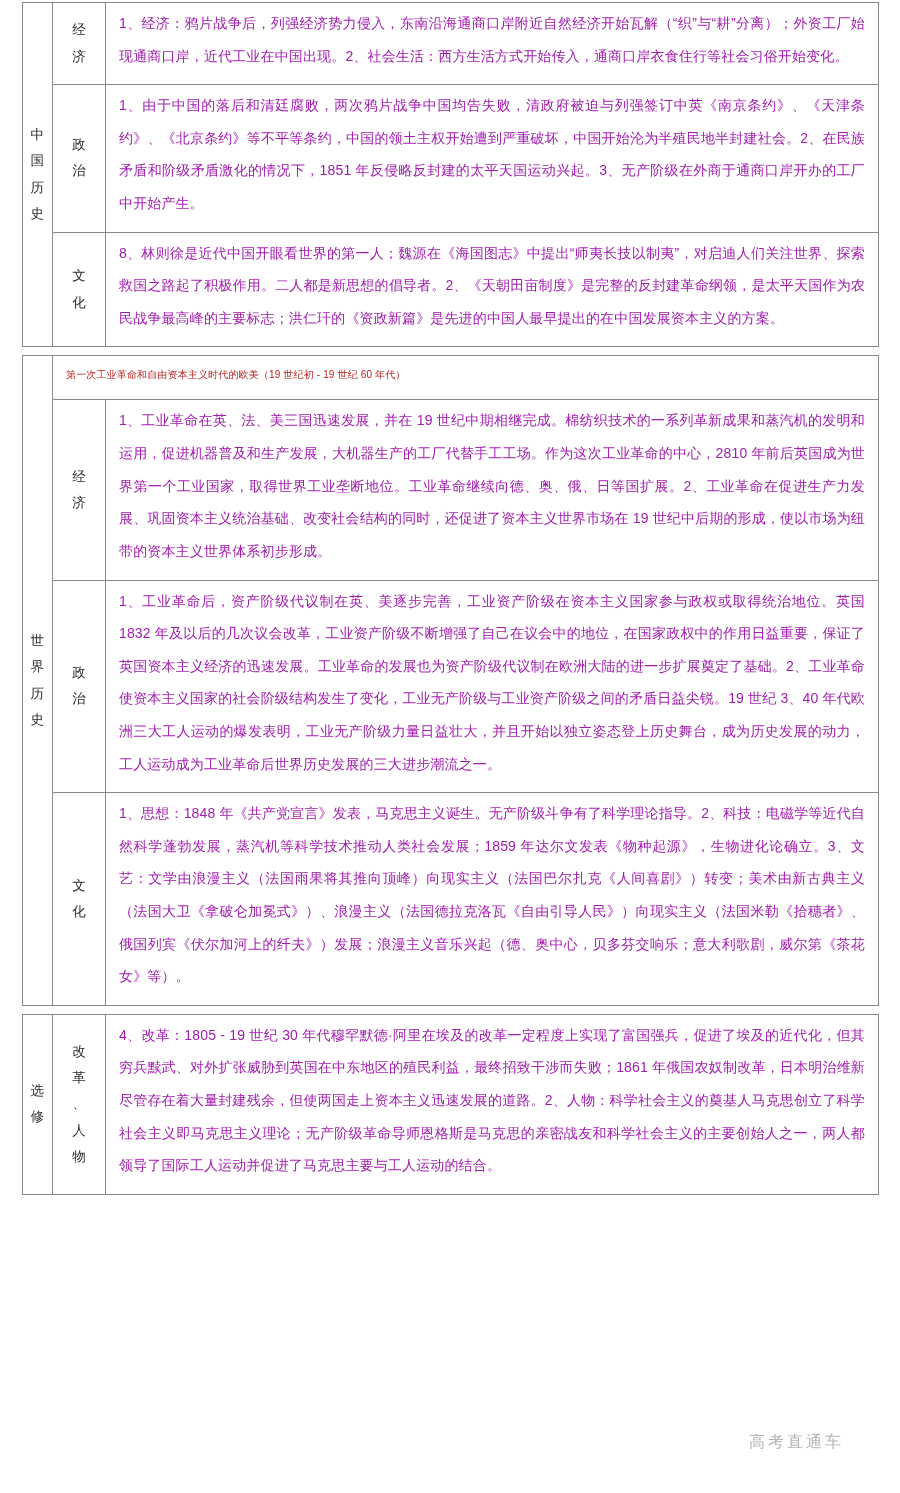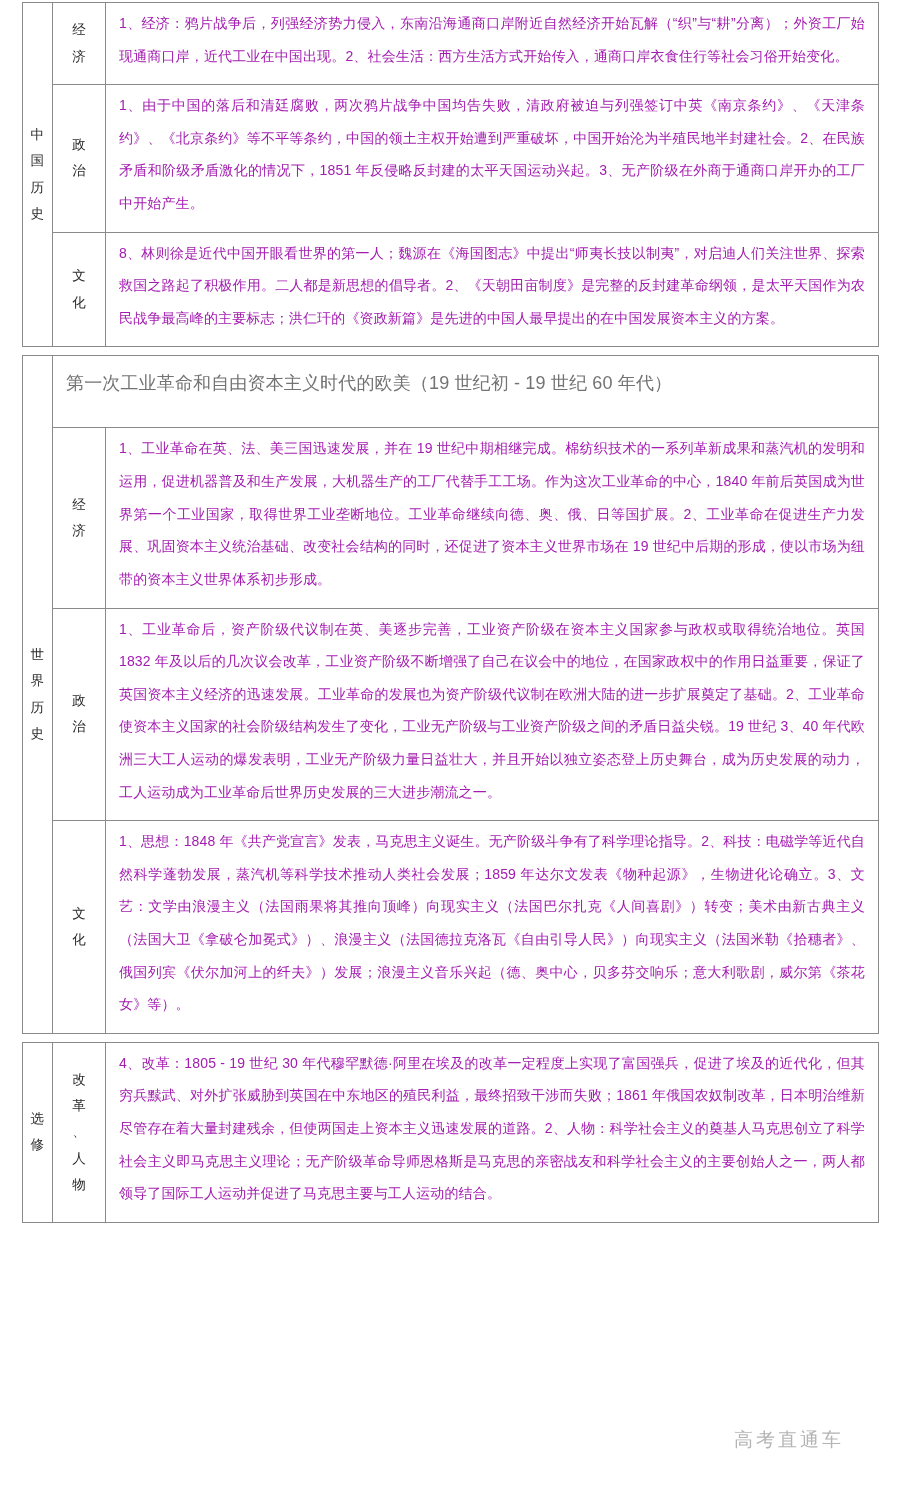--- a/index.html
+++ b/index.html
@@ -75,40 +75,40 @@
     padding: 4px 13px 12px 13px;
     font-size: 14px;
     line-height: 2.33;
     text-align: justify;
     text-justify: inter-ideograph;
     color: #a21caf;
     letter-spacing: 0.15px;
   }
 
   .section-head {
-    padding: 9px 13px 26px 13px;
-    font-size: 18px;
+    padding: 9px 13px 14px 13px;
+    font-size: 10px;
     line-height: 2.0;
-    color: #737373;
+    color: #b91c1c;
     letter-spacing: 0.15px;
   }
 
   
   tr.gap-row td {
     border: none;
     height: 9px;
     padding: 0;
     background: #ffffff;
   }
 
   .watermark {
     position: absolute;
     right: 34px;
     bottom: 36px;
-    font-size: 19px;
+    font-size: 16px;
     letter-spacing: 3px;
     color: #b4b4b4;
     font-family: "Liberation Serif", "DejaVu Serif", serif;
     user-select: none;
     pointer-events: none;
   }
 </style>
 </head>
 <body>
 
@@ -164,21 +164,21 @@
               <span class="vchar">史</span>
             </span>
         </td>
         <td class="section-head" colspan="2">第一次工业革命和自由资本主义时代的欧美（19 世纪初 - 19 世纪 60 年代）</td>
       </tr>
 
       <tr>
         <td class="minorlabel">
           <span class="vstack" id="minor-1-0"><span class="vchar">经</span><span class="vchar">济</span></span>
         </td>
-        <td class="body-cell">1、工业革命在英、法、美三国迅速发展，并在 19 世纪中期相继完成。棉纺织技术的一系列革新成果和蒸汽机的发明和运用，促进机器普及和生产发展，大机器生产的工厂代替手工工场。作为这次工业革命的中心，1840 年前后英国成为世界第一个工业国家，取得世界工业垄断地位。工业革命继续向德、奥、俄、日等国扩展。2、工业革命在促进生产力发展、巩固资本主义统治基础、改变社会结构的同时，还促进了资本主义世界市场在 19 世纪中后期的形成，使以市场为纽带的资本主义世界体系初步形成。</td>
+        <td class="body-cell">1、工业革命在英、法、美三国迅速发展，并在 19 世纪中期相继完成。棉纺织技术的一系列革新成果和蒸汽机的发明和运用，促进机器普及和生产发展，大机器生产的工厂代替手工工场。作为这次工业革命的中心，2810 年前后英国成为世界第一个工业国家，取得世界工业垄断地位。工业革命继续向德、奥、俄、日等国扩展。2、工业革命在促进生产力发展、巩固资本主义统治基础、改变社会结构的同时，还促进了资本主义世界市场在 19 世纪中后期的形成，使以市场为纽带的资本主义世界体系初步形成。</td>
       </tr>
 
       <tr>
         <td class="minorlabel">
           <span class="vstack" id="minor-1-1"><span class="vchar">政</span><span class="vchar">治</span></span>
         </td>
         <td class="body-cell">1、工业革命后，资产阶级代议制在英、美逐步完善，工业资产阶级在资本主义国家参与政权或取得统治地位。英国 1832 年及以后的几次议会改革，工业资产阶级不断增强了自己在议会中的地位，在国家政权中的作用日益重要，保证了英国资本主义经济的迅速发展。工业革命的发展也为资产阶级代议制在欧洲大陆的进一步扩展奠定了基础。2、工业革命使资本主义国家的社会阶级结构发生了变化，工业无产阶级与工业资产阶级之间的矛盾日益尖锐。19 世纪 3、40 年代欧洲三大工人运动的爆发表明，工业无产阶级力量日益壮大，并且开始以独立姿态登上历史舞台，成为历史发展的动力，工人运动成为工业革命后世界历史发展的三大进步潮流之一。</td>
       </tr>
 
       <tr>

